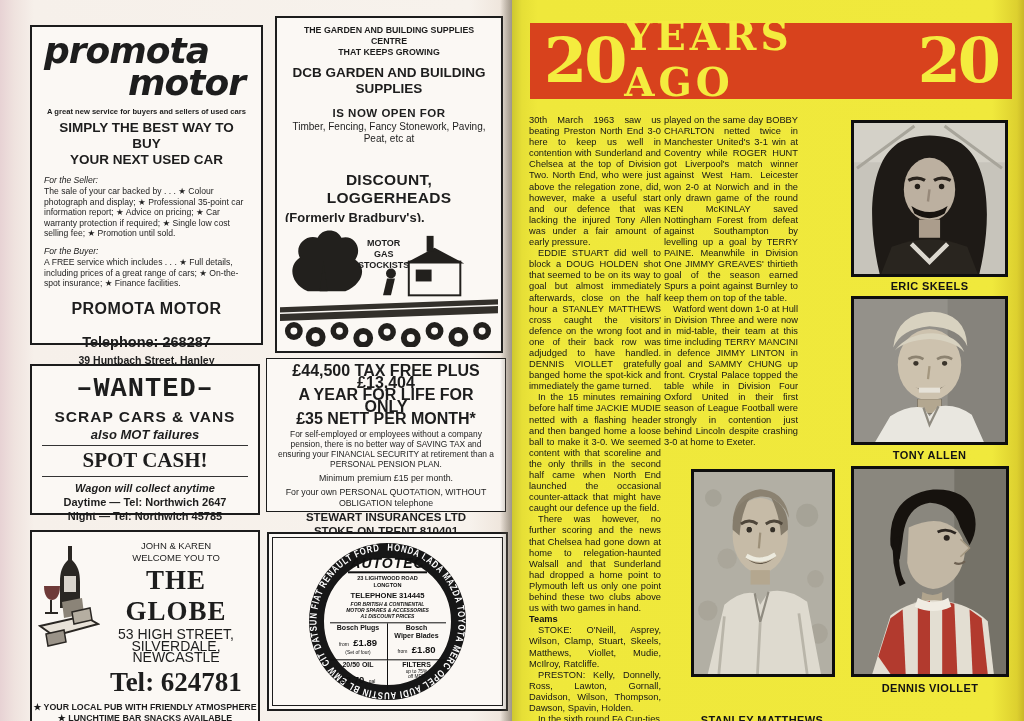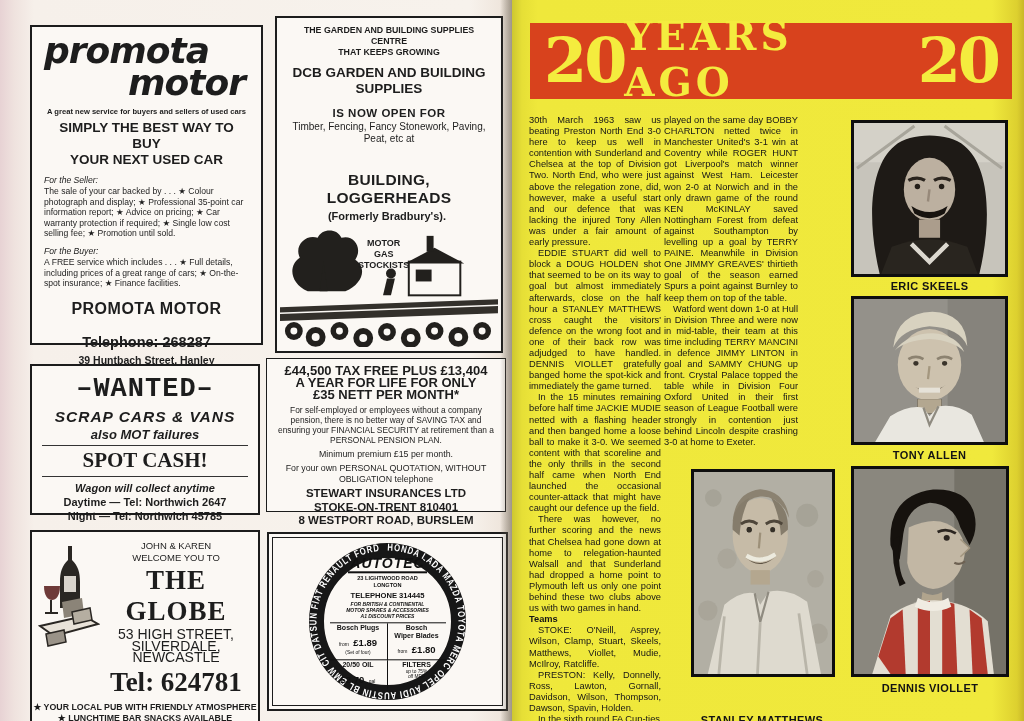--- a/index.html
+++ b/index.html
@@ -24,39 +24,39 @@
   .prom-addr{font-size:10.5px;font-weight:bold;text-align:center;margin-top:4px;}
   .prom-strap{font-size:10.5px;font-style:italic;text-align:center;margin-top:2px;}
 
   
   .dcb{left:275px;top:16px;width:228px;height:337px;padding:7px 8px;text-align:center;}
   .dcb-top{font-size:8.8px;font-weight:bold;line-height:11px;}
   .dcb-title{font-size:13.5px;font-weight:bold;line-height:16px;margin-top:7px;}
   .dcb-open{font-size:11.5px;font-weight:bold;margin-top:10px;letter-spacing:.5px;}
   .dcb-items{font-size:10px;line-height:12px;margin-top:2px;}
   .dcb-loc{font-size:15.5px;font-weight:bold;margin-top:26px;letter-spacing:.3px;}
-  .dcb-form{font-size:11px;font-weight:bold;text-align:center;margin-top:3px;margin-right:4px;}
+  .dcb-form{font-size:13px;font-weight:bold;text-align:left;margin-top:3px;margin-right:4px;}
   .dcb-tel{font-size:8.4px;font-weight:bold;text-align:right;margin-top:9px;margin-right:10px;}
   .dcb-tel2{font-size:8.4px;font-weight:bold;text-align:right;margin-top:4px;margin-right:10px;}
   .dcb-art{position:absolute;left:3px;right:3px;bottom:3px;height:126px;}
   .dcb-calor{position:absolute;left:78px;top:16px;font-size:9px;font-weight:bold;line-height:11px;text-align:center;}
 
   
   .wanted{left:30px;top:364px;width:230px;height:151px;text-align:center;border-width:2px;}
   .want-title{font-family:Liberation Mono, monospace;font-size:27px;font-weight:bold;margin-top:8px;letter-spacing:1px;}
-  .want-l1{font-size:15.5px;font-weight:bold;margin-top:4px;letter-spacing:1px;font-style:italic;}
+  .want-l1{font-size:15.5px;font-weight:bold;margin-top:4px;letter-spacing:1px;}
   .want-l2{font-size:13px;font-weight:bold;font-style:italic;margin-top:1px;}
   .want-rule{height:1px;background:#333;margin:3px 10px 0 10px;}
   .want-l3{font-family:"Liberation Serif",serif;font-size:21px;font-weight:bold;margin-top:2px;}
   .want-l4{font-size:11px;font-weight:bold;font-style:italic;margin-top:5px;}
   .want-l5{font-size:11px;font-weight:bold;margin-top:2px;}
 
   
   .stewart{left:266px;top:358px;width:240px;height:154px;padding:6px 8px;text-align:center;border-width:1.5px;}
-  .stw-head{font-size:13px;font-weight:bold;line-height:12px;}
+  .stw-head{font-size:16px;font-weight:bold;line-height:12px;}
   .stw-body{font-size:8.4px;line-height:10px;margin-top:4px;}
   .stw-min{font-size:8.8px;margin-top:4px;}
   .stw-quote{font-size:8.8px;line-height:10.5px;margin-top:4px;}
   .stw-name{font-size:11.5px;font-weight:bold;margin-top:3px;line-height:13.5px;}
   .stw-note{font-size:7.4px;margin-top:3px;}
 
   
   .globe{left:30px;top:530px;width:230px;height:210px;text-align:center;}
   .glb-txt{margin-left:62px;}
   .glb-intro{font-size:9.5px;line-height:11.5px;margin-top:8px;}
@@ -142,21 +142,21 @@
       </div>
       <div class="dcb-title">
         <span>DCB GARDEN AND BUILDING</span><br>
         <span>SUPPLIES</span>
       </div>
       <div class="dcb-open">IS NOW OPEN FOR</div>
       <div class="dcb-items">
         <span>Timber, Fencing, Fancy Stonework, Paving,</span><br>
         <span>Peat, etc at</span>
       </div>
-      <div class="dcb-loc">BUILDING, LOGGERHEADS</div>
+      <div class="dcb-loc">DISCOUNT, LOGGERHEADS</div>
       <div class="dcb-form">(Formerly Bradbury's).</div>
       <div class="dcb-tel">Telephone Ashley</div>
       <div class="dcb-tel2">(063087) 2295</div>
       <div class="dcb-art">
         <svg viewBox="0 0 220 126" preserveAspectRatio="none">
           <rect x="0" y="0" width="220" height="126" fill="#fbf8f4"></rect>
 
           <path d="M28,70 C10,62 8,44 20,36 C14,24 26,12 38,16 C42,6 58,6 62,16 C74,12 84,26 76,38 C88,46 84,62 66,70 Z" fill="#22201d"></path>
           <path d="M40,70 L44,40 L48,70 Z" fill="#22201d"></path>
 

